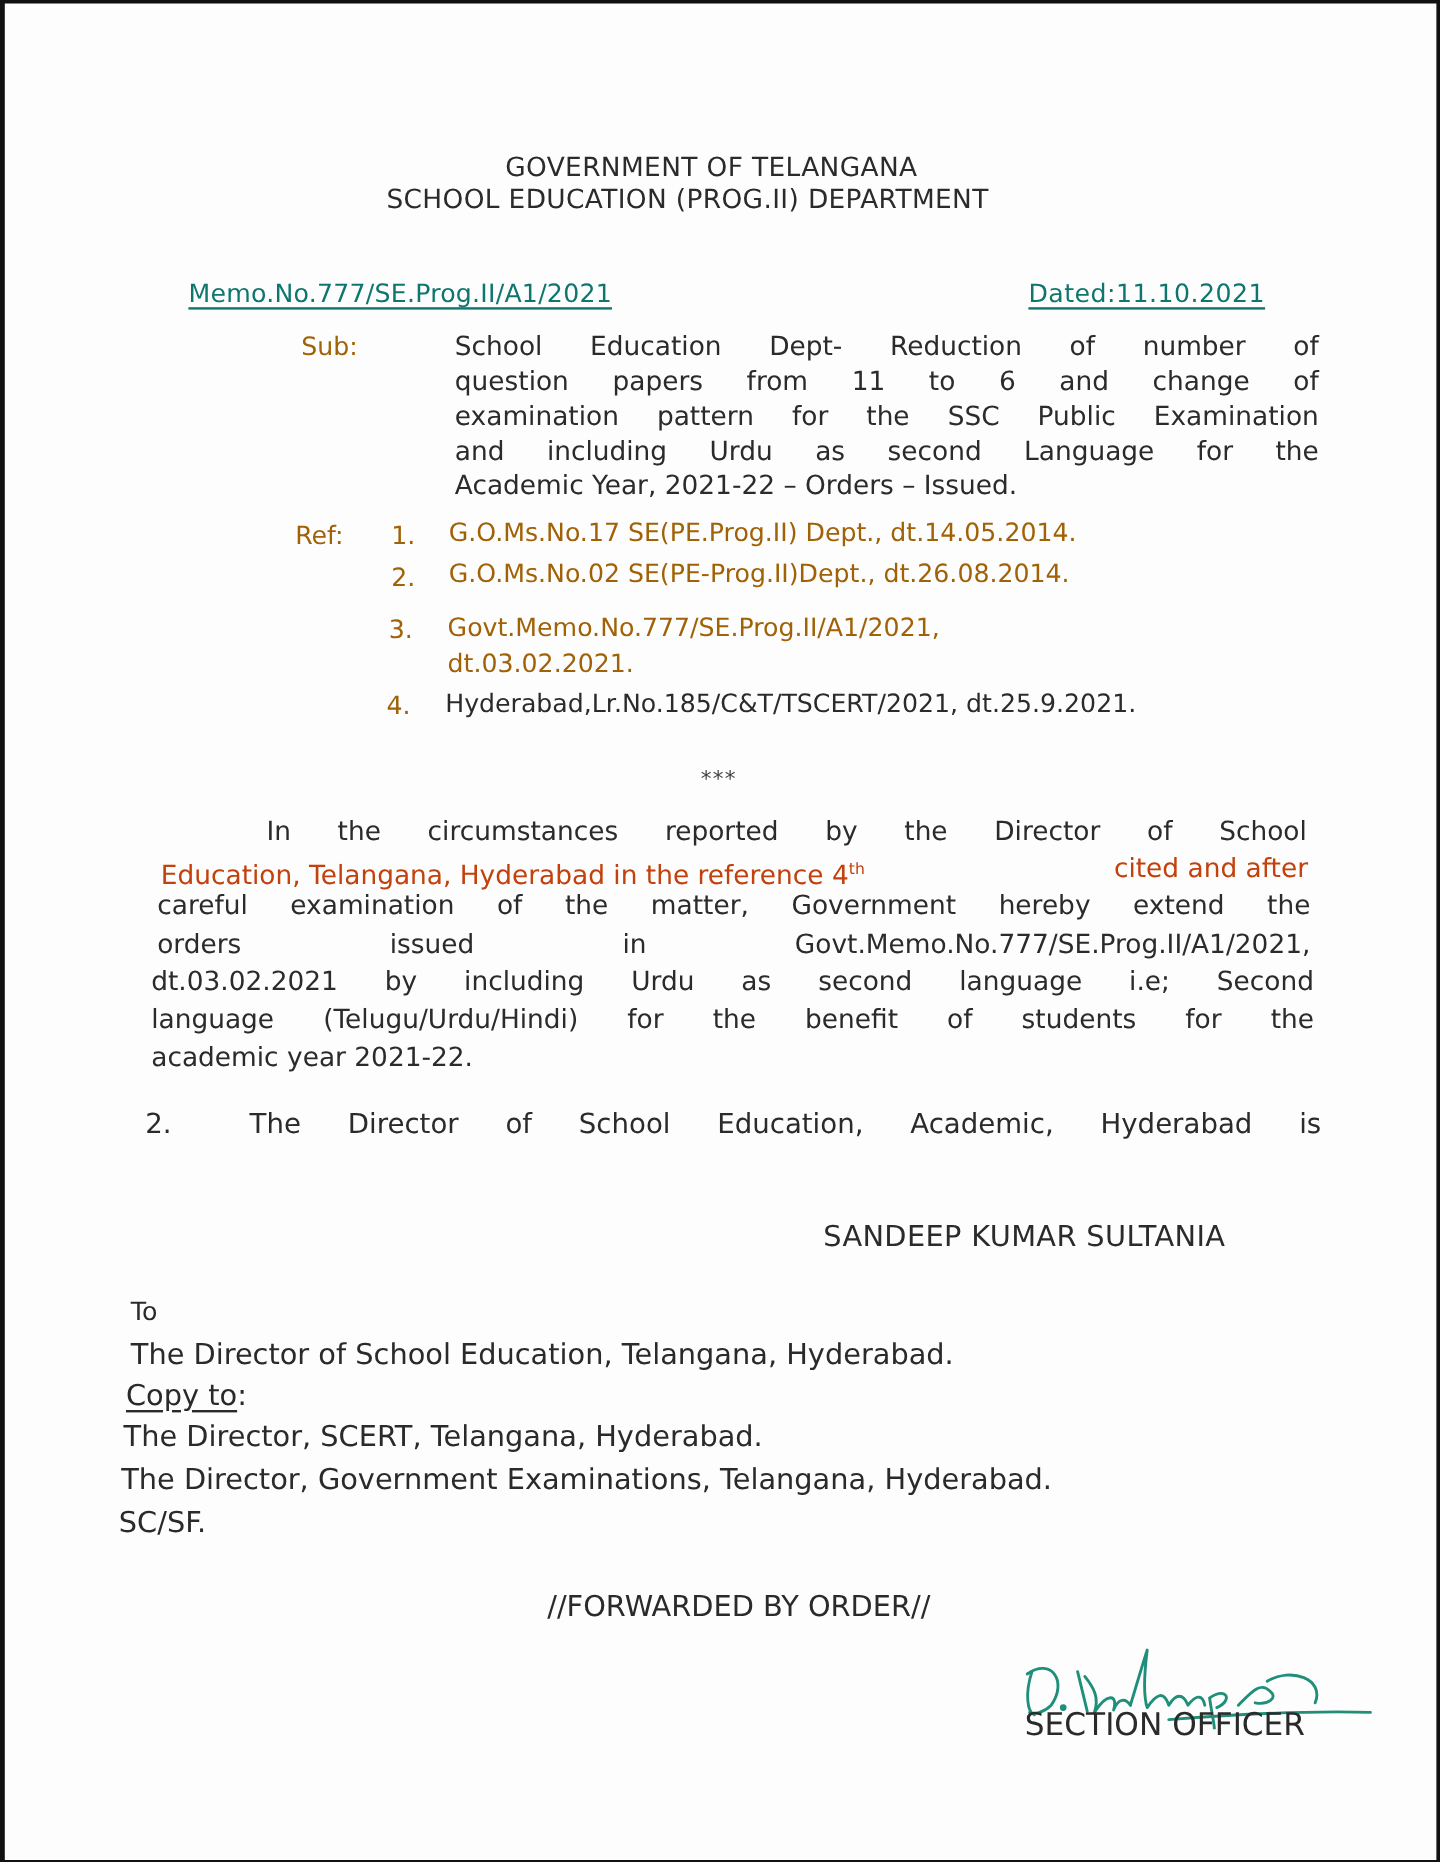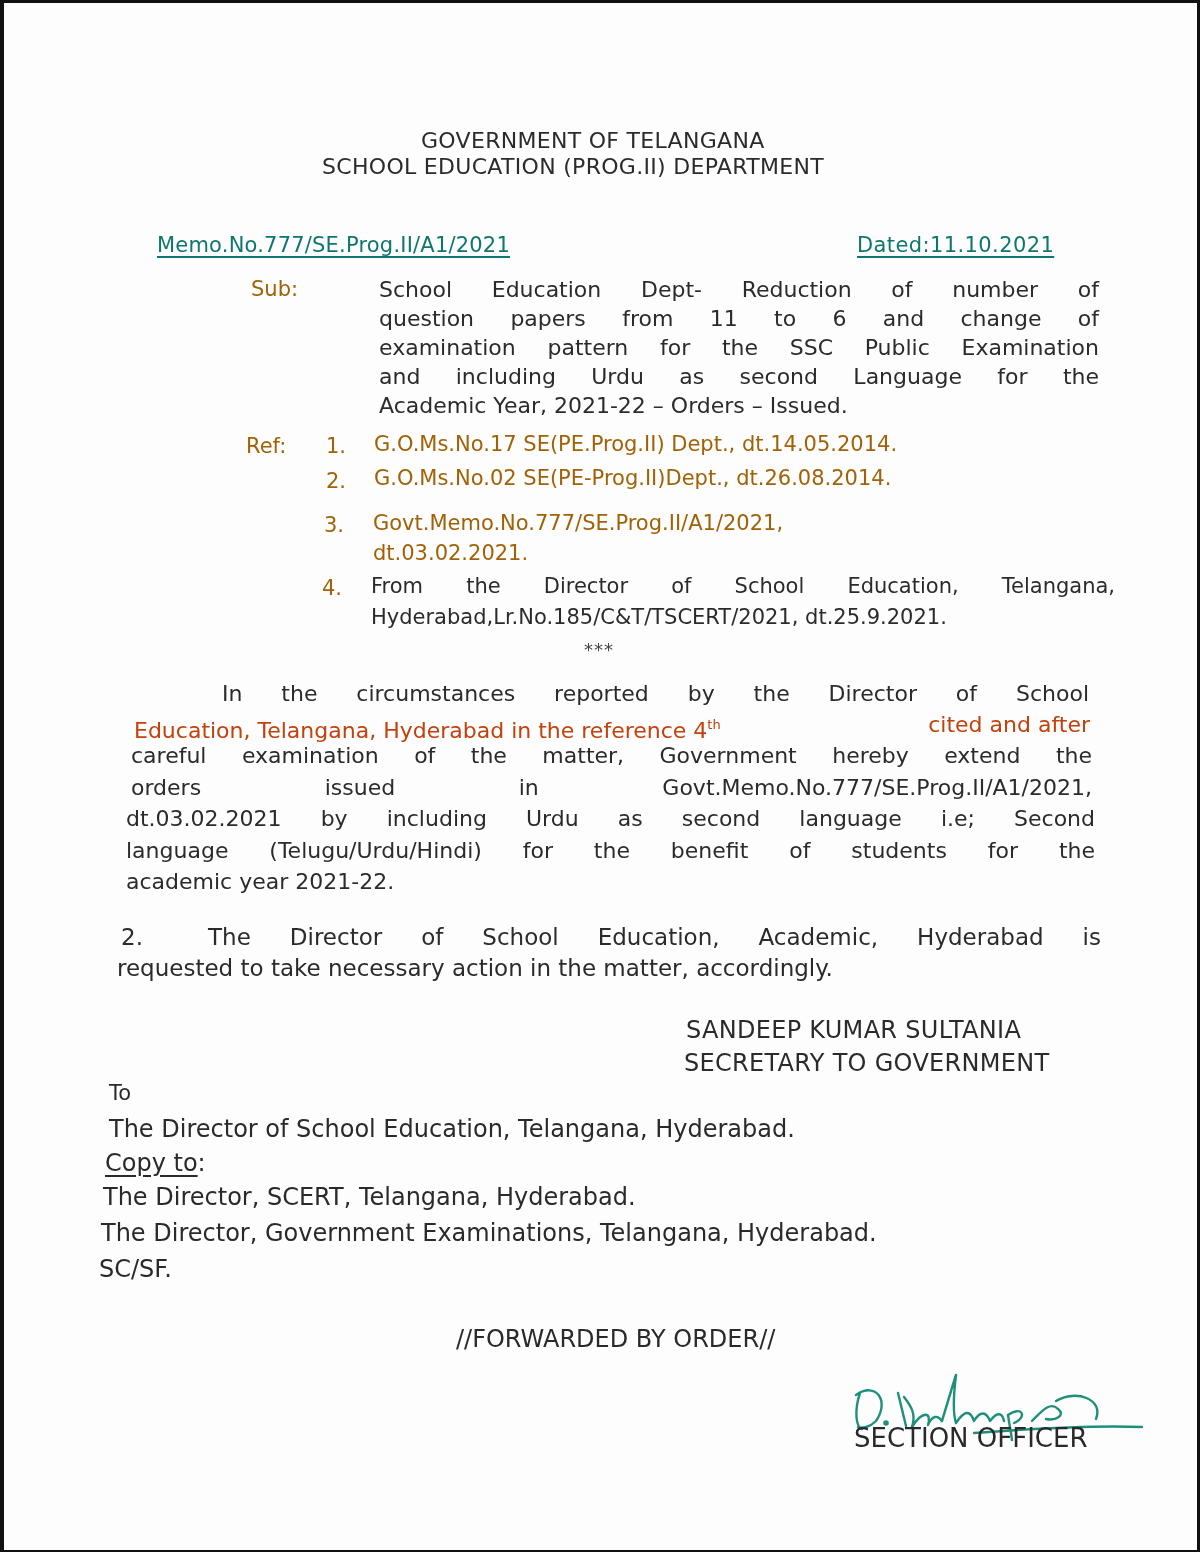--- a/index.html
+++ b/index.html
@@ -90,21 +90,20 @@
 
   <div class="abs t20" style="left:322px; top:466px;">2.</div>
   <div class="abs t20" style="left:370px; top:463px;">G.O.Ms.No.02 SE(PE-Prog.II)Dept., dt.26.08.2014.</div>
 
   <div class="abs t20" style="left:320px; top:510px;">3.</div>
   <div class="abs t20" style="left:369px; top:508px;">Govt.Memo.No.777/SE.Prog.II/A1/2021,</div>
   <div class="abs t20" style="left:369px; top:538px;">dt.03.02.2021.</div>
 
   <div class="abs t20" style="left:318px; top:573px;">4.</div>
   <div class="just" style="left:367px; top:568px; width:744px; font-size:21px;">
-    <span class="line" style="height:31px; line-height:31px;">From the Director of School Education, Telangana,</span>
     <span class="line last" style="height:31px; line-height:31px;">Hyderabad,Lr.No.185/C&amp;T/TSCERT/2021, dt.25.9.2021.</span>
   </div>
 
   <div class="abs" style="left:580px; top:636px; font-size:18px; color:#444; letter-spacing:1px;">***</div>
 
   <div class="just" style="left:218px; top:675px; width:867px;">
     <span class="line">In the circumstances reported by the Director of School</span>
   </div>
   <div class="abs" style="left:130px; top:706px; width:956px; font-size:22px; color:#c2410c; display:flex; justify-content:space-between; line-height:31.5px;">
     <span><span>Education, Telangana, Hyderabad in the reference 4</span><span class="sup">th</span></span>
@@ -117,24 +116,22 @@
   <div class="just" style="left:122px; top:800px; width:969px;">
     <span class="line">dt.03.02.2021 by including Urdu as second language i.e; Second</span>
     <span class="line">language (Telugu/Urdu/Hindi) for the benefit of students for the</span>
     <span class="line last">academic year 2021-22.</span>
   </div>
 
   <div class="abs" style="left:117px; top:921px; font-size:23px; color:#2b2b2b;">2.</div>
   <div class="just" style="left:204px; top:918px; width:893px; font-size:23px;">
     <span class="line" style="height:32px; line-height:32px;">The Director of School Education, Academic, Hyderabad is</span>
   </div>
-  <div class="abs" style="left:113px; top:952px; font-size:23px; color:#2b2b2b;">requested to take necessary action in the matter, accordingly.</div>
 
   <div class="abs hdr" style="left:682px; top:1013px; font-size:24px;">SANDEEP KUMAR SULTANIA</div>
-  <div class="abs hdr" style="left:680px; top:1046px; font-size:24px;">SECRETARY TO GOVERNMENT</div>
 
   <div class="abs" style="left:105px; top:1078px; font-size:21px;">To</div>
   <div class="abs" style="left:105px; top:1112px; font-size:24px;">The Director of School Education, Telangana, Hyderabad.</div>
   <div class="abs" style="left:101px; top:1146px; font-size:24px;"><span class="underline">Copy to</span><span>:</span></div>
   <div class="abs" style="left:99px; top:1180px; font-size:24px;">The Director, SCERT, Telangana, Hyderabad.</div>
   <div class="abs" style="left:97px; top:1216px; font-size:24px;">The Director, Government Examinations, Telangana, Hyderabad.</div>
   <div class="abs" style="left:95px; top:1252px; font-size:24px;">SC/SF.</div>
 
   <div class="abs" style="left:452px; top:1322px; font-size:24px;">//FORWARDED BY ORDER//</div>
 

